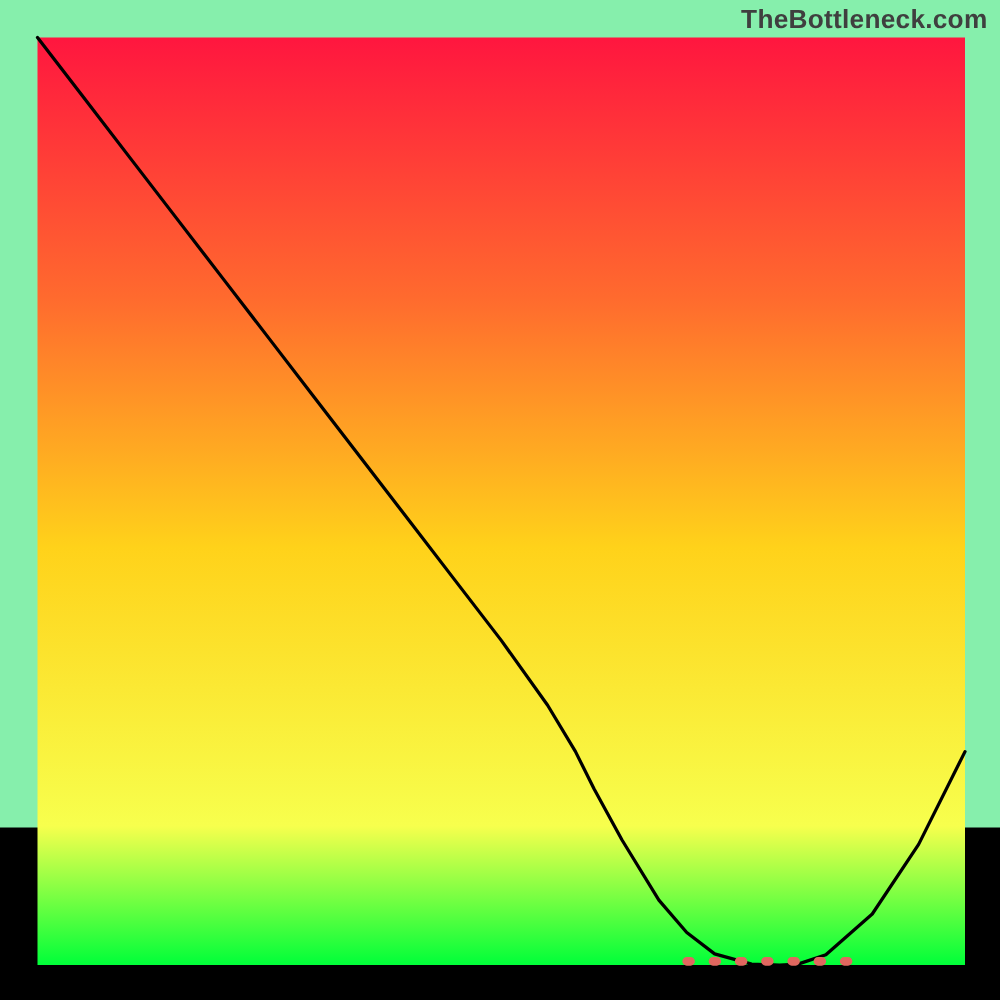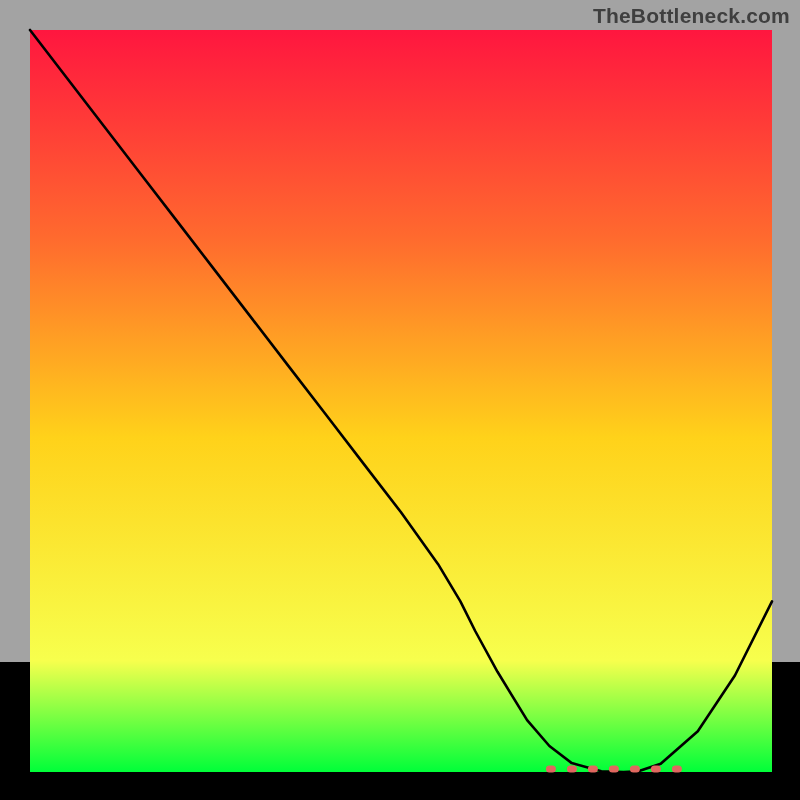--- a/index.html
+++ b/index.html
@@ -8,21 +8,21 @@
     width: 800px;
     height: 800px;
     background: #000;
     overflow: hidden;
     font-family: Arial, Helvetica, sans-serif;
   }
   .stage {
     position: relative;
     width: 800px;
     height: 662px;
-    background: #a3a3a3;
+    background: #86efac;
   }
   .watermark {
     position: absolute;
     top: 4px;
     right: 10px;
     color: #3f3f3f;
     font-size: 21px;
     font-weight: 600;
     letter-spacing: 0.2px;
     user-select: none;

